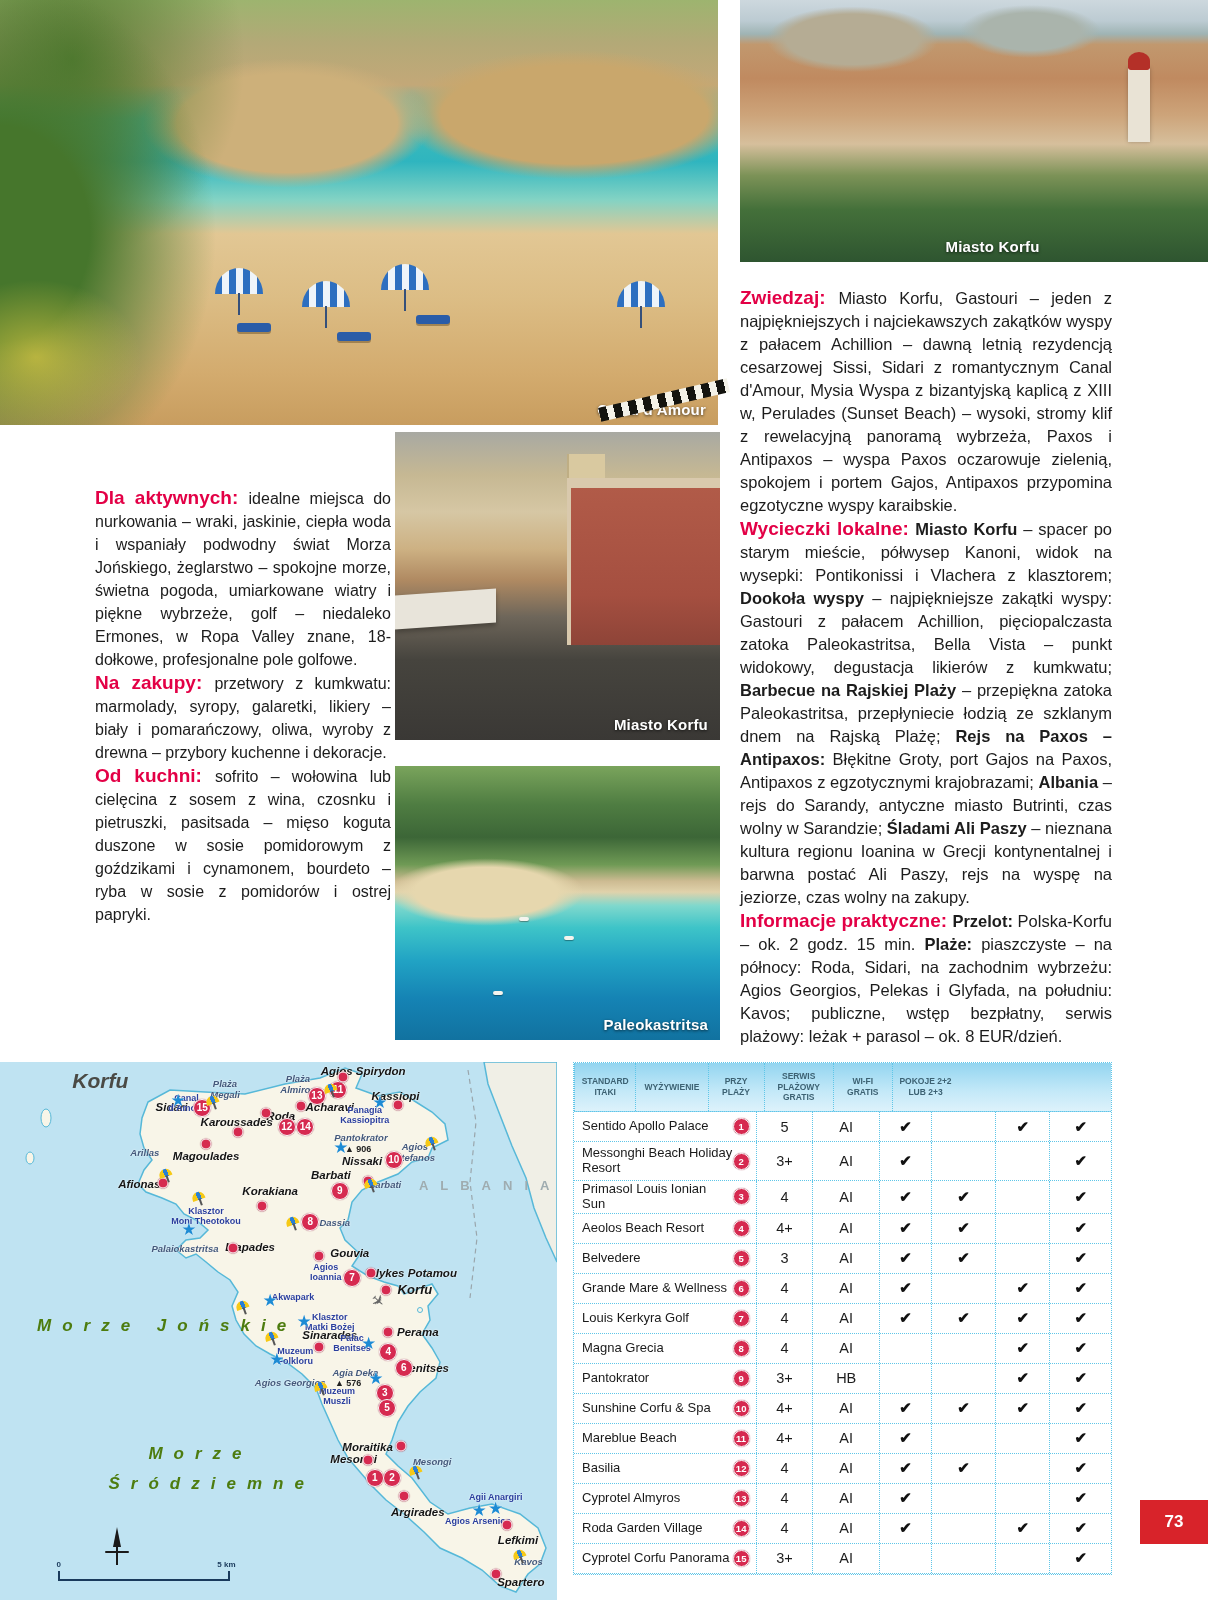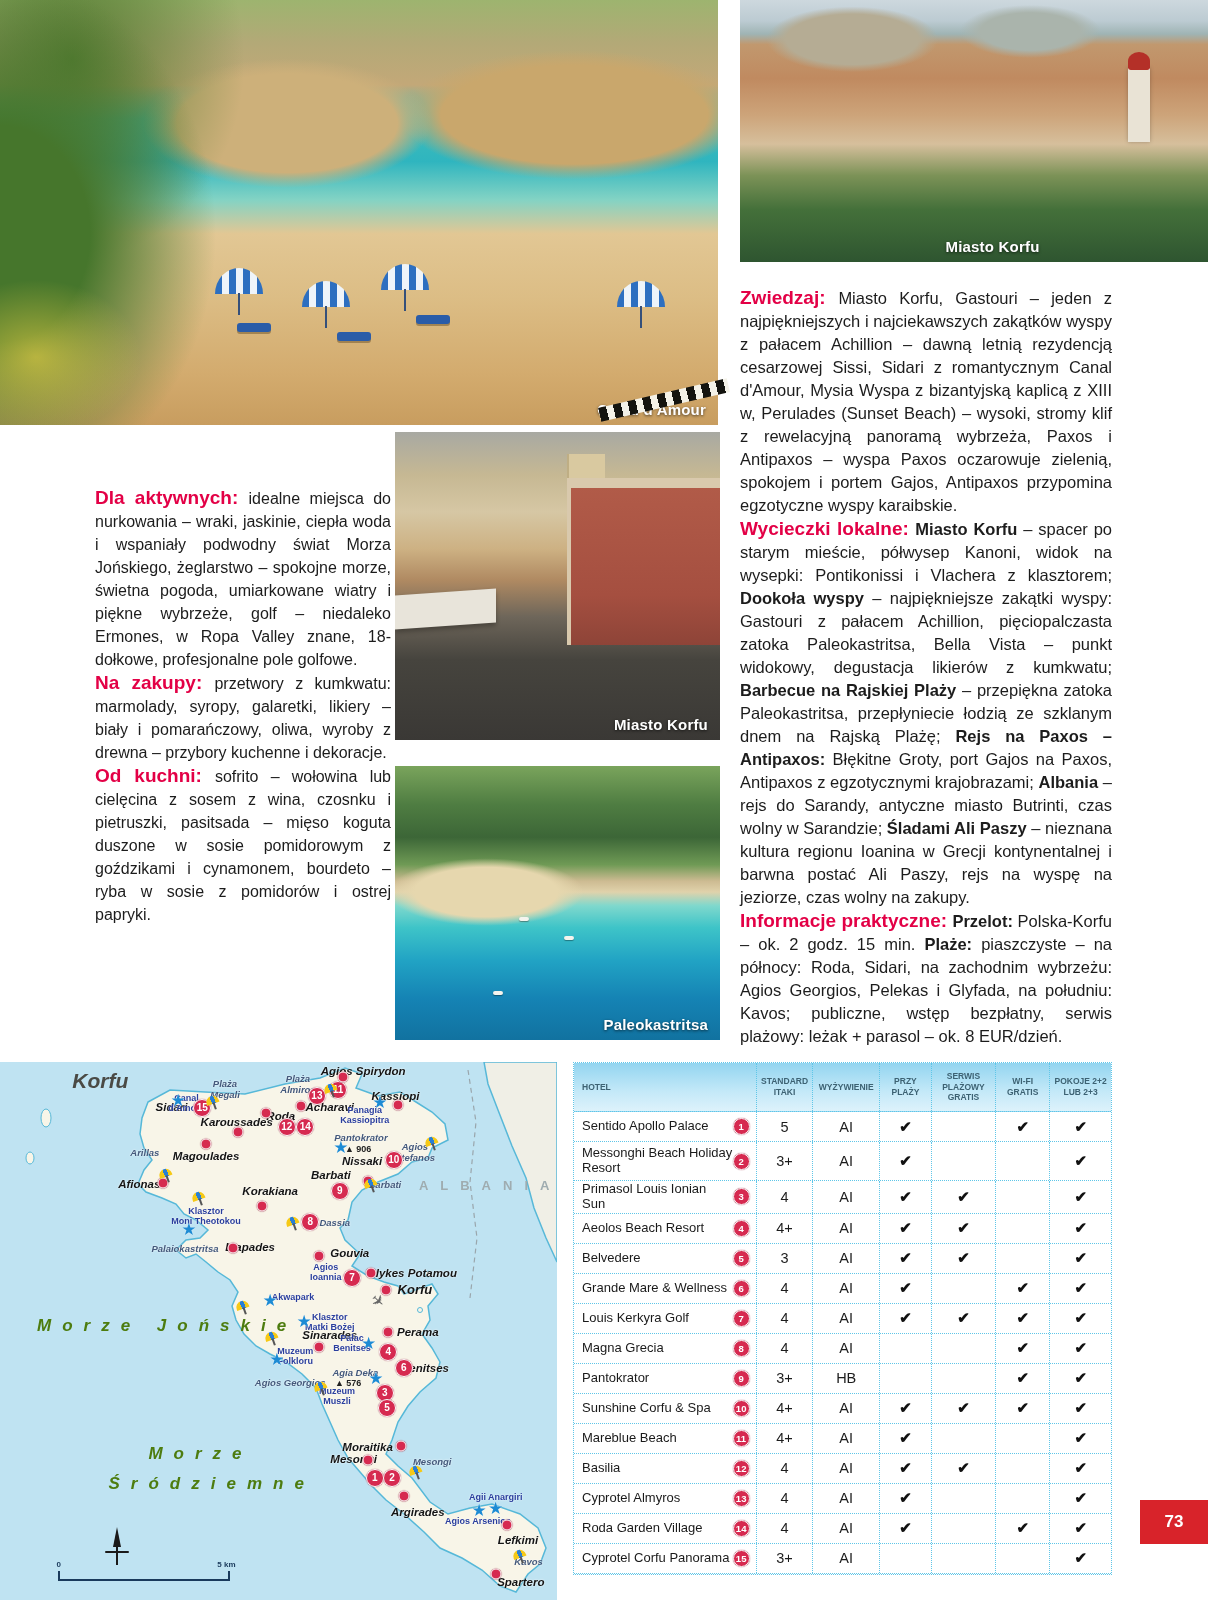--- a/index.html
+++ b/index.html
@@ -423,21 +423,20 @@
       <div class="bar"></div>
   </div>
   <div id="scalebar">
     <span class="s0">0</span>
     <span class="s5">5 km</span>
   </div>
 </div>
 
 <div id="hotel-table">
   <div class="t-head" id="t-head">
-      <div class="t-hcell c0">HOTEL</div>
       <div class="t-hcell c1">STANDARD ITAKI</div>
       <div class="t-hcell c2">WYŻYWIENIE</div>
       <div class="t-hcell c3">PRZY PLAŻY</div>
       <div class="t-hcell c4">SERWIS PLAŻOWY GRATIS</div>
       <div class="t-hcell c5">WI-FI GRATIS</div>
       <div class="t-hcell c6">POKOJE 2+2 LUB 2+3</div>
     </div>
   <div id="t-body">
       <div class="t-row">
         <div class="t-cell c0">

